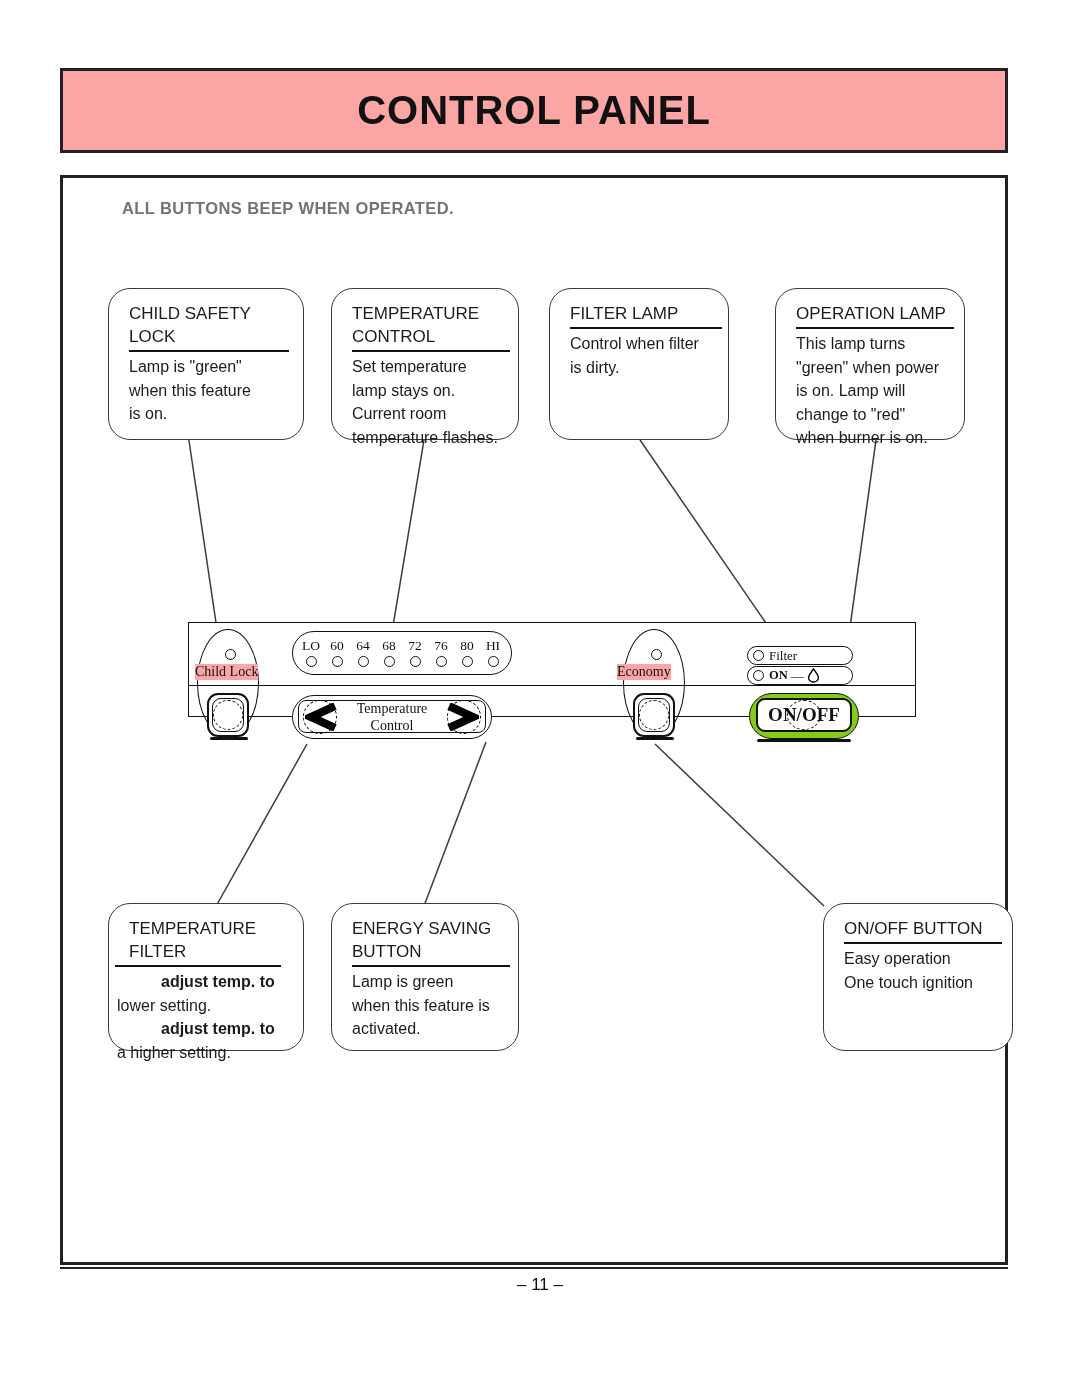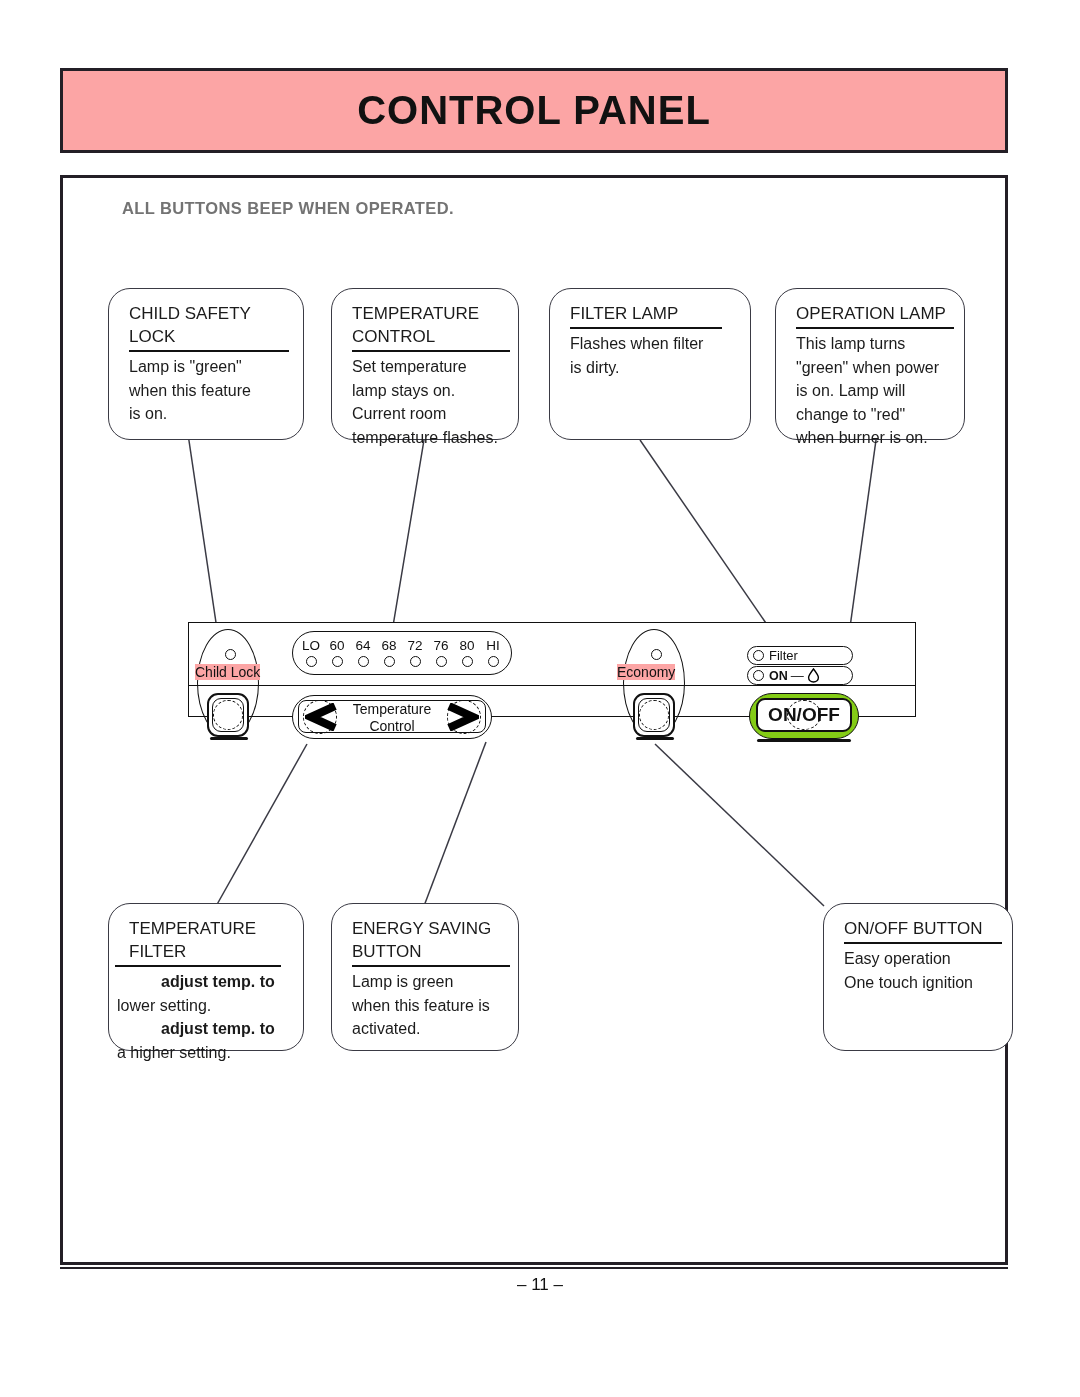--- a/index.html
+++ b/index.html
@@ -43,21 +43,21 @@
   }
   .callout .bdy{
     font-size:16px;color:#1b1b1b;line-height:23.5px;white-space:nowrap;
   }
   .ind{padding-left:32px;font-weight:bold;}
   
   #leaders{position:absolute;left:0;top:0;width:1080px;height:1397px;pointer-events:none;}
   
   #panel{
     position:absolute;left:188px;top:622px;width:728px;height:95px;
-    border:1.7px solid #111;box-sizing:border-box;background:#fff;
+    border:1.7px solid #111;box-sizing:border-box;background:#fff;font-family:Liberation Serif, serif;
   }
   #panel-divider{
     position:absolute;left:0;top:62px;width:100%;height:0;border-top:1.5px solid #111;
   }
   
   #temp-readout{
     position:absolute;left:103px;top:8px;width:220px;height:44px;
     border:1.7px solid #111;border-radius:22px;box-sizing:border-box;
     display:flex;align-items:center;justify-content:center;
   }
@@ -182,24 +182,24 @@
 <div class="callout" style="left:331px;top:288px;width:188px;height:152px;">
   <div class="ttl">TEMPERATURE</div>
   <div class="ttl">CONTROL</div>
   <div class="rule" style="width:158px;"></div>
   <div class="bdy">Set temperature</div>
   <div class="bdy">lamp stays on.</div>
   <div class="bdy">Current room</div>
   <div class="bdy">temperature flashes.</div>
 </div>
 
-<div class="callout" style="left:549px;top:288px;width:202px;height:152px;">
+<div class="callout" style="left:549px;top:288px;width:180px;height:152px;">
   <div class="ttl">FILTER LAMP</div>
   <div class="rule" style="width:152px;"></div>
-  <div class="bdy">Flashes when filter</div>
+  <div class="bdy">Control when filter</div>
   <div class="bdy">is dirty.</div>
 </div>
 
 <div class="callout" style="left:775px;top:288px;width:190px;height:152px;">
   <div class="ttl">OPERATION LAMP</div>
   <div class="rule" style="width:158px;"></div>
   <div class="bdy">This lamp turns</div>
   <div class="bdy">"green" when power</div>
   <div class="bdy">is on.  Lamp will</div>
   <div class="bdy">change to "red"</div>

